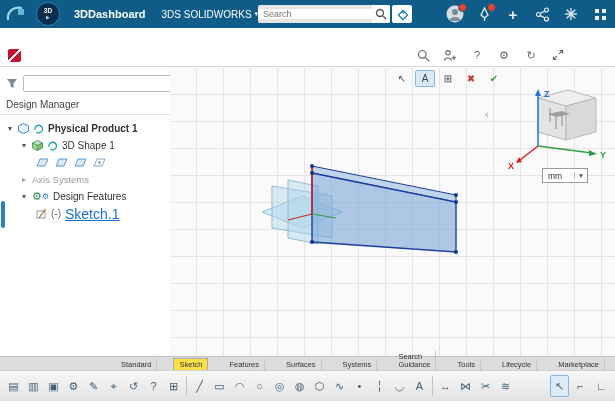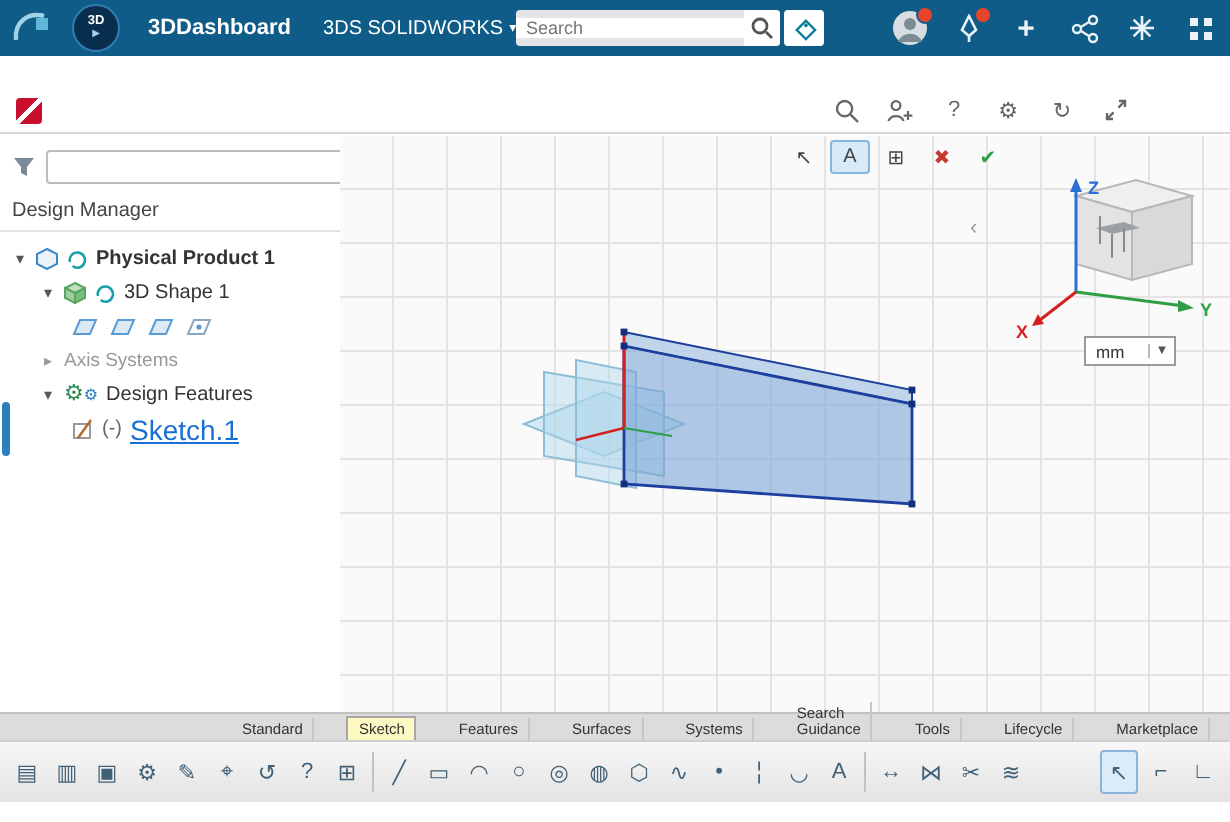--- a/index.html
+++ b/index.html
@@ -73,21 +73,21 @@
   .chev{position:absolute;left:315px;top:40px;color:#999;font-size:11px;background:none;border:none;padding:0;}
   .units{position:absolute;left:372px;top:100px;width:46px;height:15px;background:#fff;border:1px solid #9a9a9a;
          display:flex;align-items:center;font-size:8.5px;color:#333;box-sizing:border-box;}
   .units .val{flex:1;padding-left:5px;}
   .units .ucaret{border-left:1px solid #bbb;width:12px;text-align:center;font-size:6.5px;color:#555;}
 
   
   .tabs{position:absolute;left:0;top:356px;width:615px;height:14px;background:#dcdcdc;border-top:1px solid #c2c2c2;
         display:flex;align-items:flex-end;padding-left:116px;box-sizing:border-box;gap:16px;}
   .tab{font-size:7.5px;color:#333;padding:2px 5px;border-right:1px solid #c6c6c6;line-height:1;}
-  .tab.active{background:#fef9c3;border:1px solid #a8a8a8;border-bottom:none;margin-top:11px;}
+  .tab.active{background:#fde047;border:1px solid #a8a8a8;border-bottom:none;margin-top:11px;}
 
   
   .toolbar{position:absolute;left:0;top:370px;width:615px;height:31px;background:linear-gradient(#f7f7f7,#e3e3e3);
            border-top:1px solid #cfcfcf;display:flex;align-items:center;padding:0 4px;box-sizing:border-box;}
   .tgroup{display:flex;gap:1px;}
   .tdivider{width:1px;height:20px;background:#c2c2c2;margin:0 3px;}
   .tool{width:19px;height:22px;border:1px solid transparent;background:transparent;color:#3f6076;font-size:11px;
         display:flex;align-items:center;justify-content:center;padding:0;border-radius:2px;}
   .tool.active{background:#dcebf8;border-color:#8ab4dc;}
   .toolbar-right{margin-left:auto;display:flex;gap:2px;}

